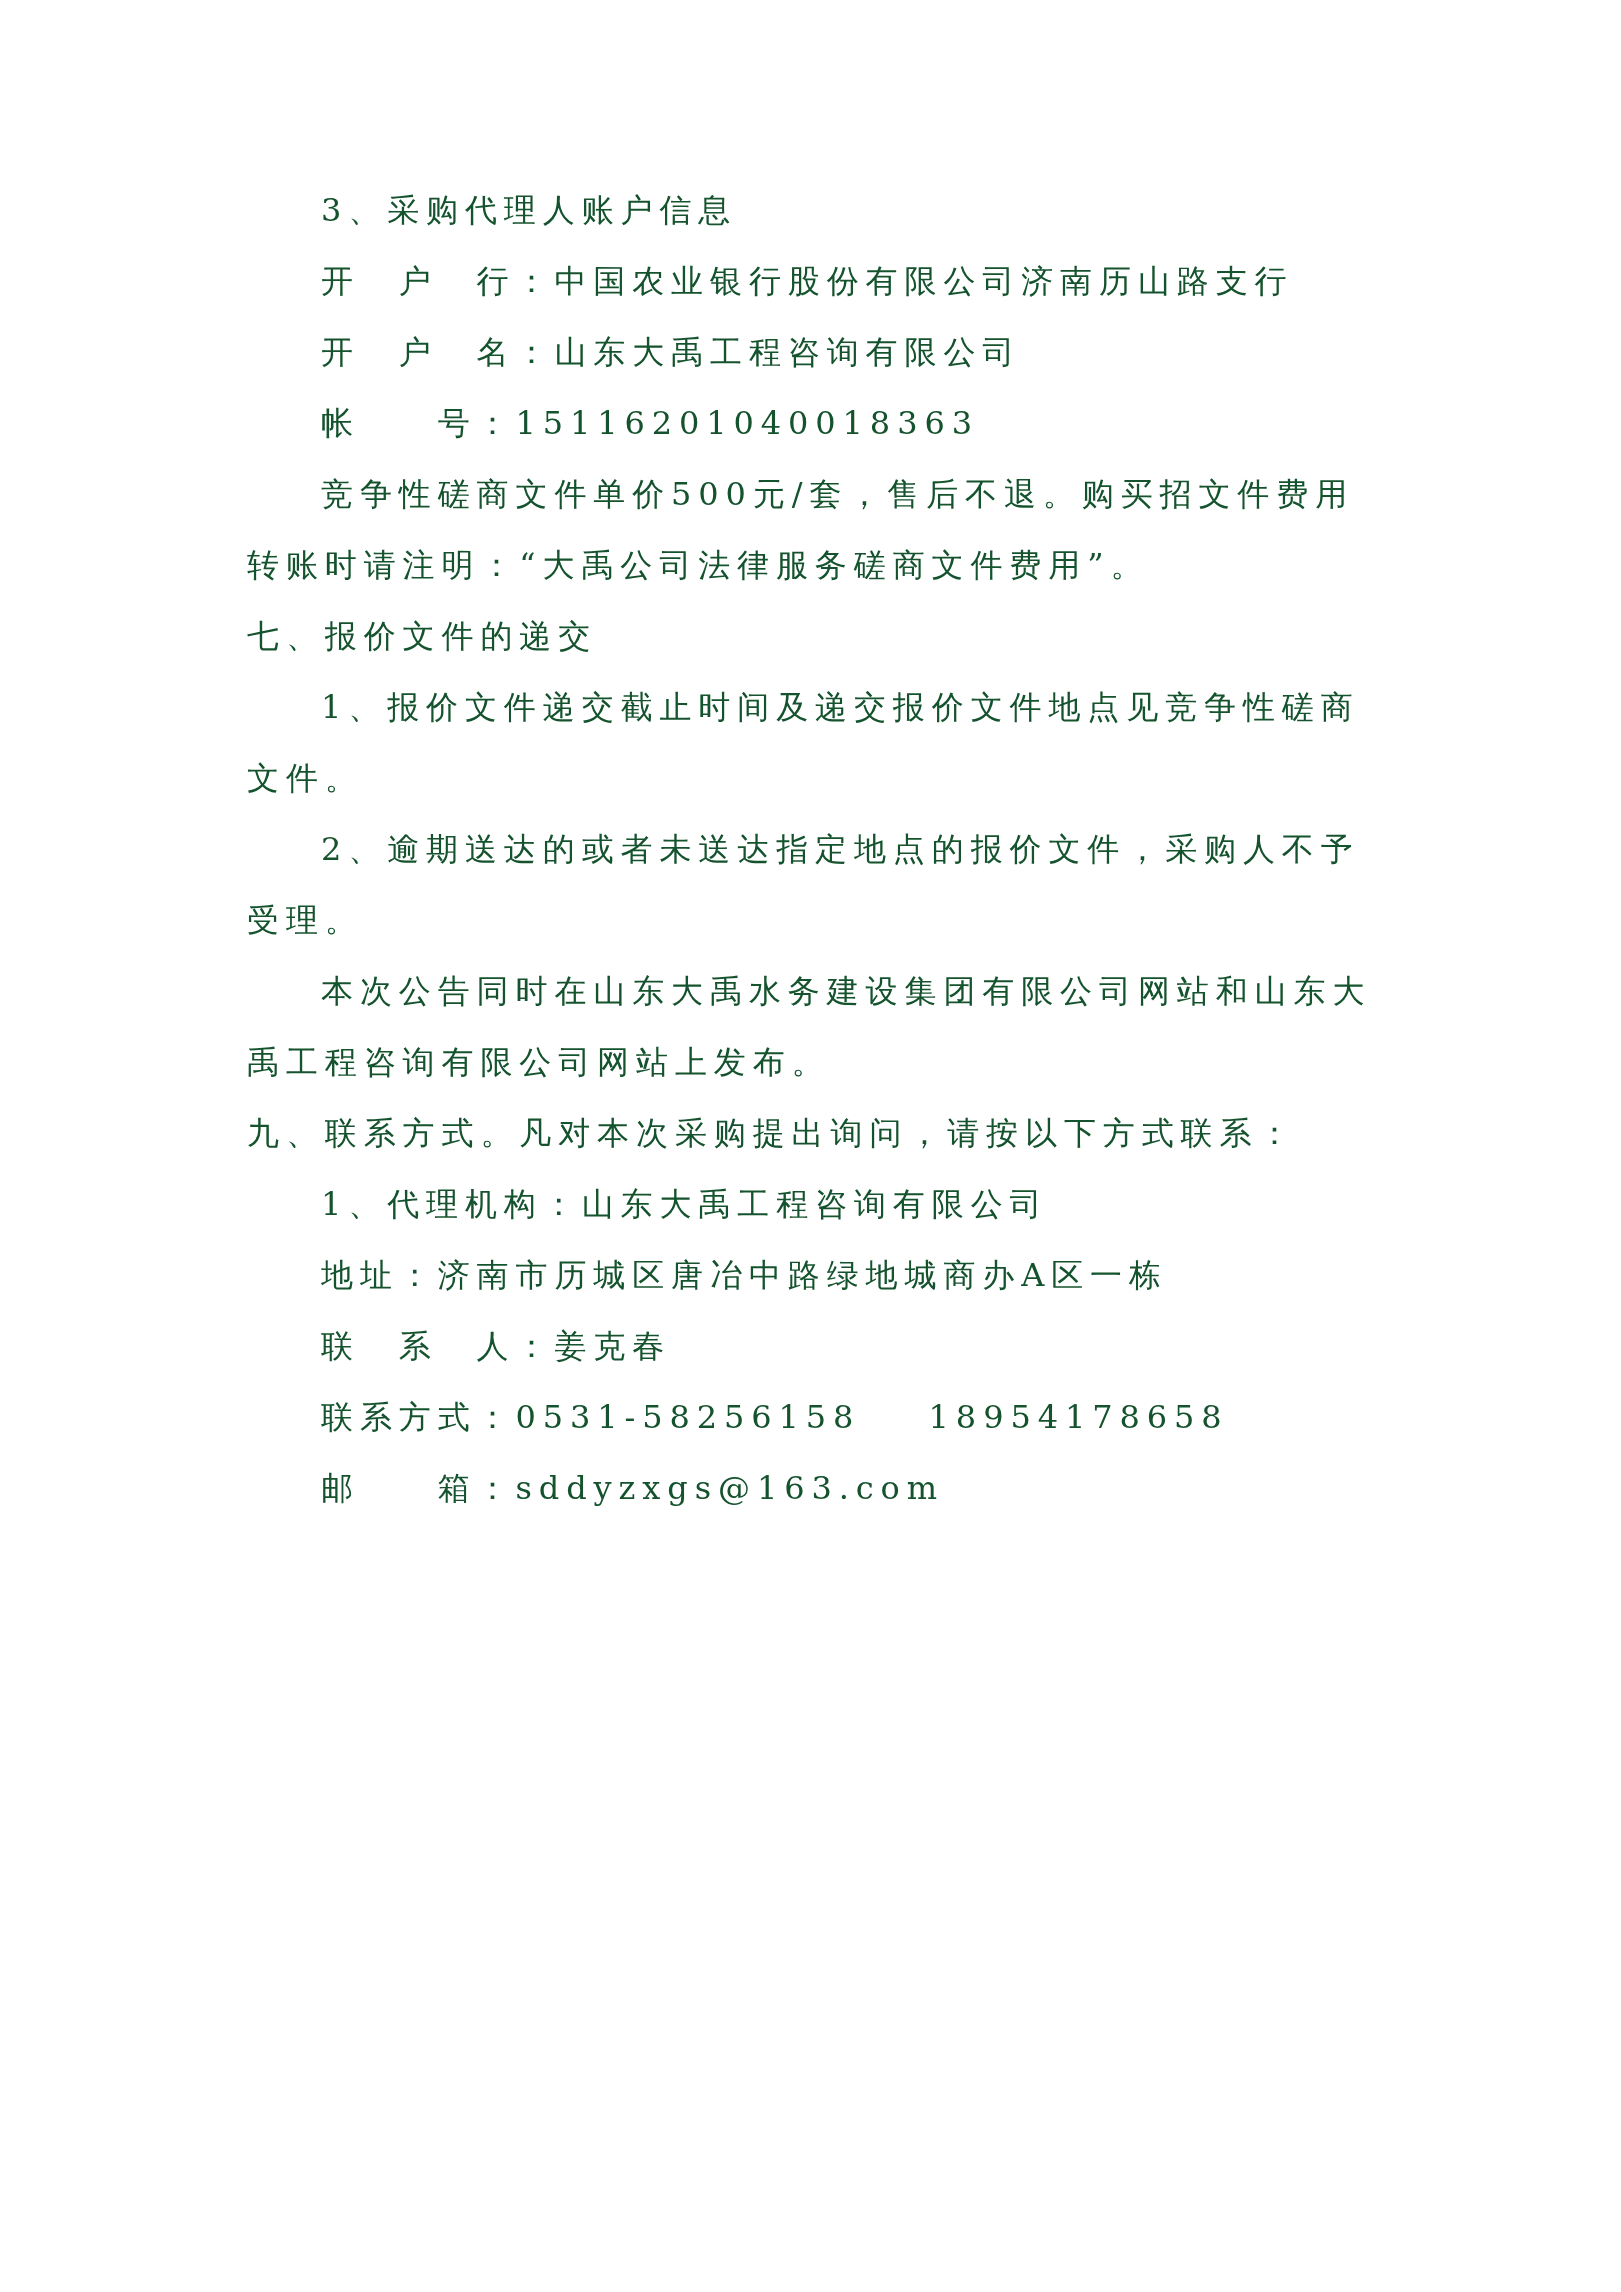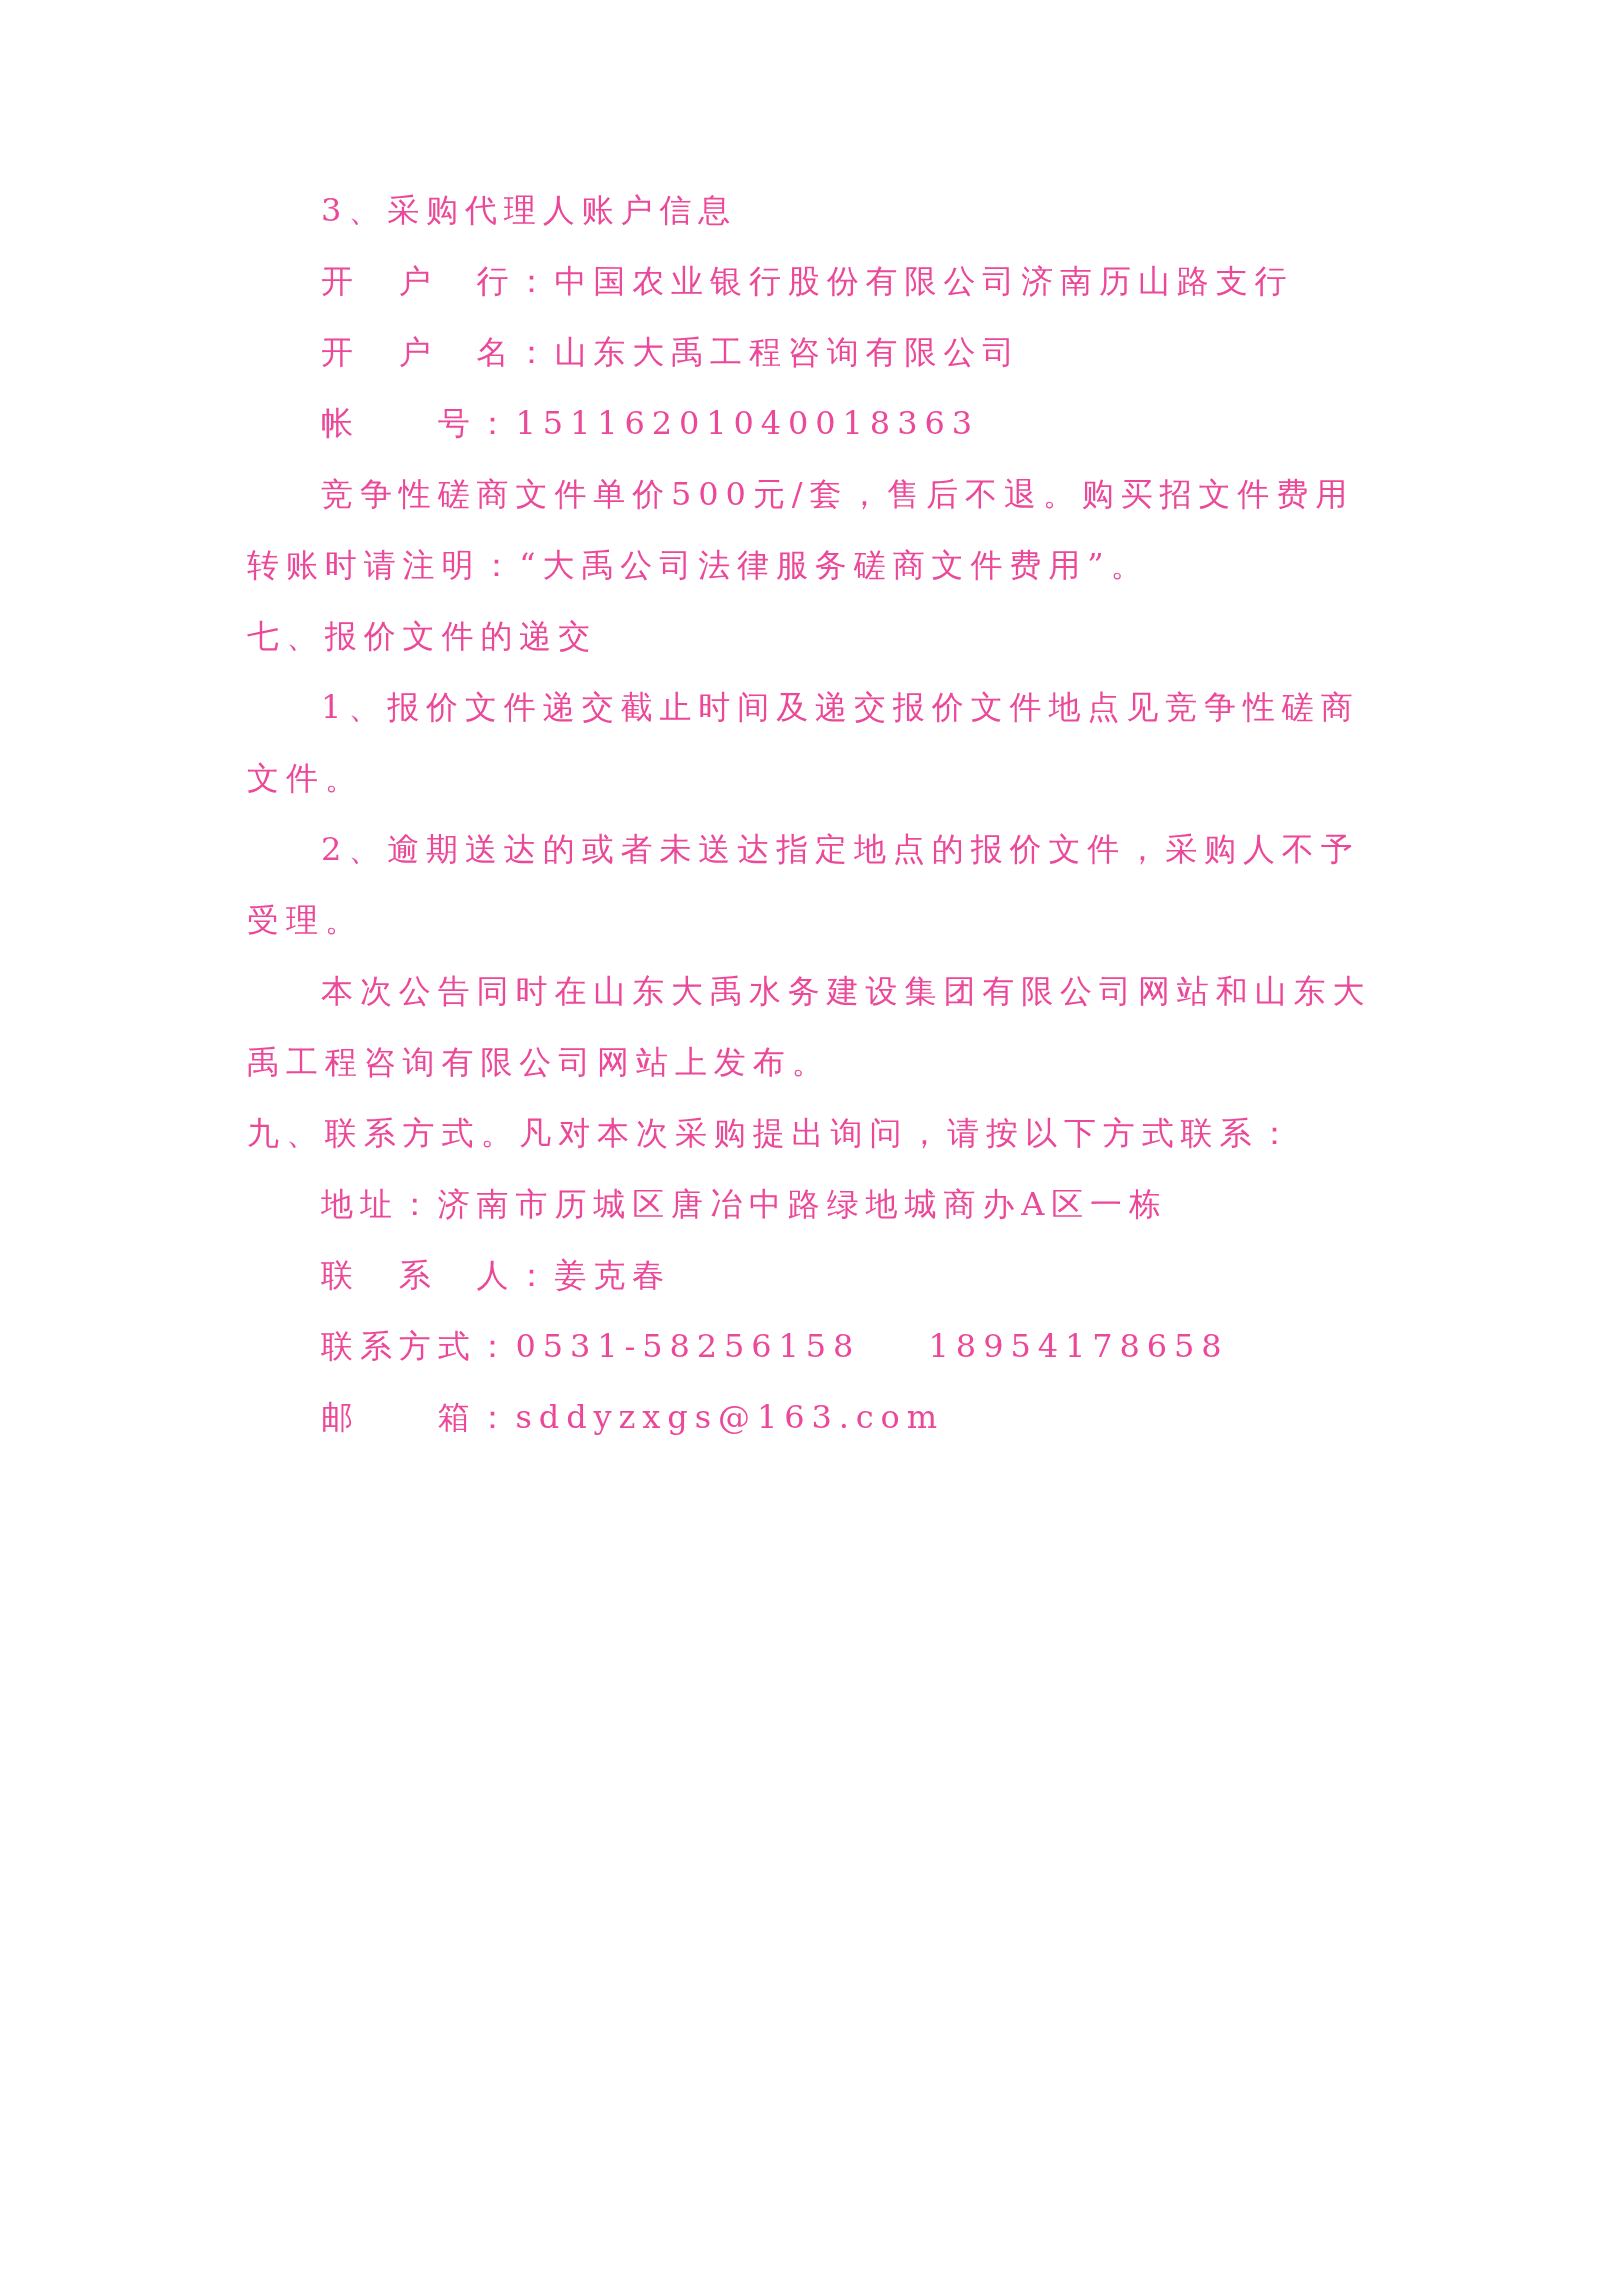--- a/index.html
+++ b/index.html
@@ -22,21 +22,21 @@
     top: 175px;
     width: 1235px;
   }
   .line {
     display: block;
     height: 71px;
     line-height: 71px;
     font-size: 32px;
     letter-spacing: 6.9px;
     white-space: pre;
-    color: #ec4899;
+    color: #14532d;
   }
   .indent {
     padding-left: 74px;
   }
 </style>
 </head>
 <body>
 
 <div class="page">
   <div class="text-block">
@@ -47,19 +47,20 @@
     <div class="line indent">竞争性磋商文件单价500元/套，售后不退。购买招文件费用</div>
     <div class="line">转账时请注明：“大禹公司法律服务磋商文件费用”。</div>
     <div class="line">七、报价文件的递交</div>
     <div class="line indent">1、报价文件递交截止时间及递交报价文件地点见竞争性磋商</div>
     <div class="line">文件。</div>
     <div class="line indent">2、逾期送达的或者未送达指定地点的报价文件，采购人不予</div>
     <div class="line">受理。</div>
     <div class="line indent">本次公告同时在山东大禹水务建设集团有限公司网站和山东大</div>
     <div class="line">禹工程咨询有限公司网站上发布。</div>
     <div class="line">九、联系方式。凡对本次采购提出询问，请按以下方式联系：</div>
+    <div class="line indent">1、代理机构：山东大禹工程咨询有限公司</div>
     <div class="line indent">地址：济南市历城区唐冶中路绿地城商办A区一栋</div>
     <div class="line indent">联　系　人：姜克春</div>
     <div class="line indent">联系方式：0531-58256158    18954178658</div>
     <div class="line indent">邮　　箱：sddyzxgs@163.com</div>
   </div>
 </div>
 
 
 </body></html>

